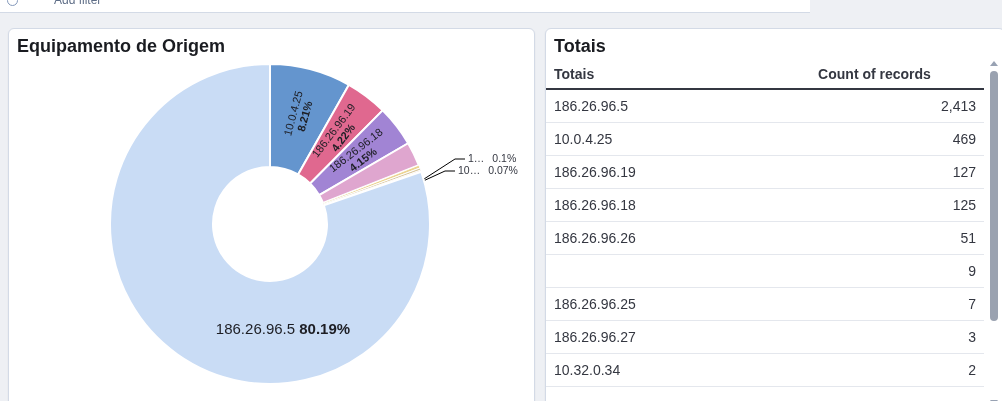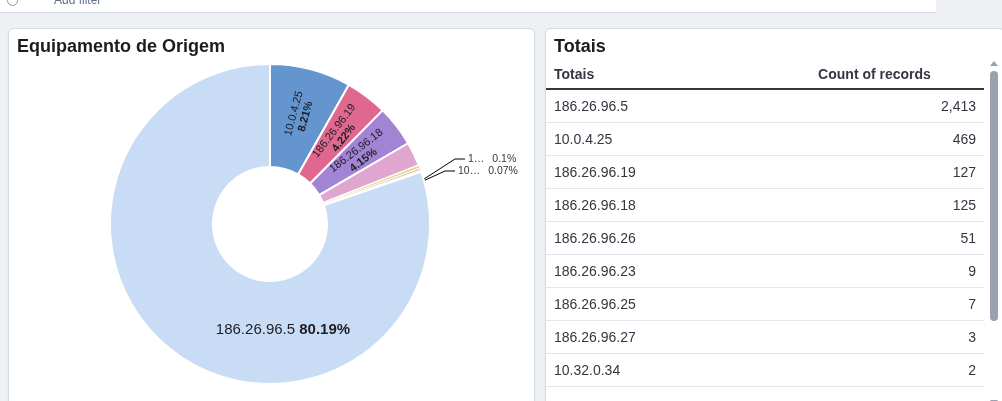--- a/index.html
+++ b/index.html
@@ -5,21 +5,21 @@
   * { margin:0; padding:0; box-sizing:border-box; }
   html,body { width:1002px; height:401px; overflow:hidden; }
   body {
     position:relative;
     font-family:"Liberation Sans", sans-serif;
     background:#eef0f4;
     color:#343741;
   }
   
   .topbar {
-    position:absolute; top:0; left:0; width:936px; height:13px;
+    position:absolute; top:0; left:0; width:810px; height:13px;
     background:#ffffff; border-bottom:1px solid #d3dae6; overflow:hidden;
   }
   .addfilter-icon {
     position:absolute; left:7px; top:-5px; width:11px; height:11px;
     border:1.3px solid #8499bb; border-radius:50%;
   }
   .addfilter-label {
     position:absolute; left:54px; top:-7px;
     font-size:12px; line-height:14px; color:#5f6e87;
   }
@@ -118,21 +118,20 @@
         </div>
         <div class="tbl-row">
           <div class="c1">186.26.96.18</div>
           <div class="c2">125</div>
         </div>
         <div class="tbl-row">
           <div class="c1">186.26.96.26</div>
           <div class="c2">51</div>
         </div>
         <div class="tbl-row">
-          <div class="c1">186.26.96.23</div>
           <div class="c2">9</div>
         </div>
         <div class="tbl-row">
           <div class="c1">186.26.96.25</div>
           <div class="c2">7</div>
         </div>
         <div class="tbl-row">
           <div class="c1">186.26.96.27</div>
           <div class="c2">3</div>
         </div>

